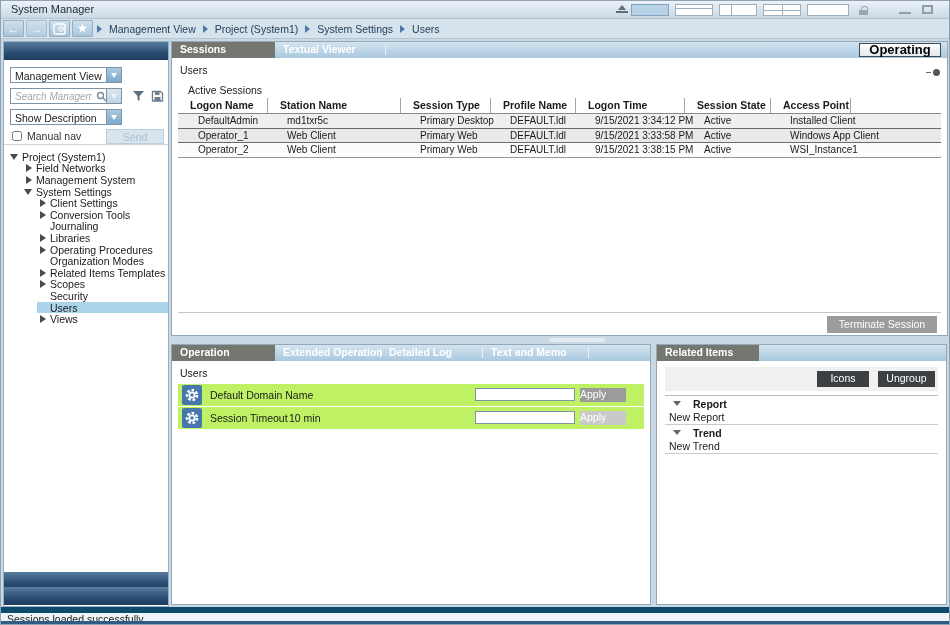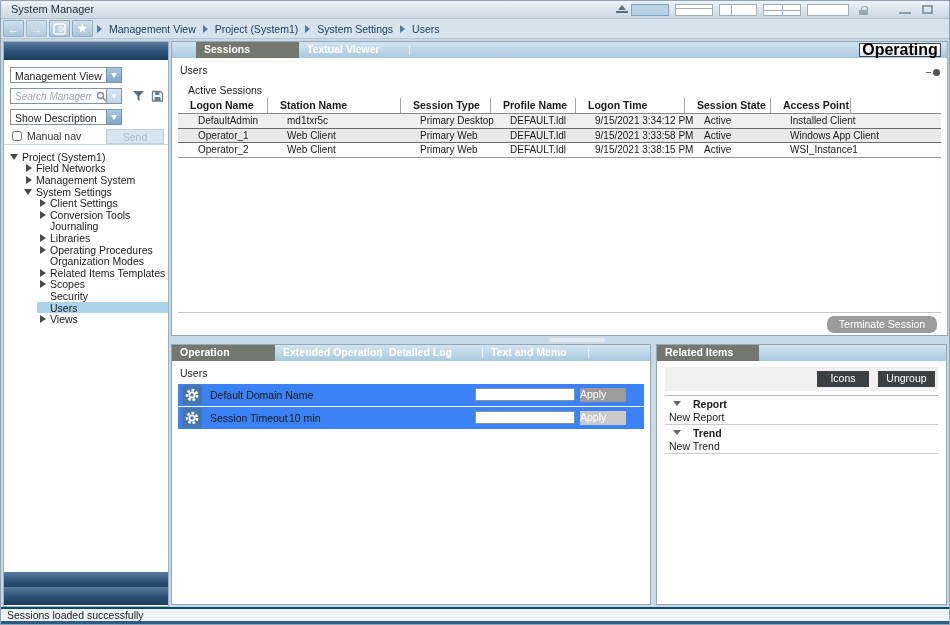--- a/index.html
+++ b/index.html
@@ -78,64 +78,64 @@
   .arr.exp::before { content:''; position:absolute; left:0; top:2px;
        border-left:4px solid transparent; border-right:4px solid transparent; border-top:6px solid #4a4a4a; }
   .arr.col::before { content:''; position:absolute; left:2px; top:1px;
        border-top:4px solid transparent; border-bottom:4px solid transparent; border-left:6px solid #4a4a4a; }
   .trow.sel { background:linear-gradient(to right, #fff 33px, #abd3ea 33px); }
   .sb-bar { position:absolute; left:0; right:0; height:14px; cursor:pointer; }
   #bar-recent { bottom:16px; } #bar-sysbrowser { bottom:1px; }
 
   
   #statusbar { position:absolute; left:0; top:606px; width:100%; height:14px; background:#eef3f8;
-               border-top:2px solid #0c4a6e; font-size:10.5px; color:#222; line-height:13px; padding-left:6px; }
+               border-top:6px solid #0c4a6e; font-size:10.5px; color:#222; line-height:13px; padding-left:6px; }
   #bottom-strip { position:absolute; left:0; top:620px; width:100%; height:5px; background:#2d5c84; }
 
   
   .pane { position:absolute; background:#fff; border:1px solid #96a8b6; }
   .tabstrip { height:16px; display:flex; background:linear-gradient(#d3e4f0,#a9c8de); }
   .tab { height:16px; line-height:15px; color:#fff; font-weight:bold; font-size:10.5px;
          padding:0 8px; white-space:nowrap; cursor:pointer; }
   .tab.active { background:#73776f; }
   .tabsep { width:1px; height:10px; background:#eaf2f8; margin-top:3px; flex:none; }
 
   
   #sessions-pane { left:170px; top:40px; width:777px; height:295px; }
   #operating-btn { position:absolute; right:6px; top:1px; width:82px; height:14px;
        background:linear-gradient(#ffffff,#e2e9ee); border:1px solid #3c4a55; color:#000;
-       font-weight:bold; font-size:16px; text-align:center; line-height:12px; cursor:pointer; }
+       font-weight:bold; font-size:13px; text-align:center; line-height:12px; cursor:pointer; }
   .obj-label { position:absolute; left:8px; top:22px; font-size:10.5px; color:#1a1a1a; }
   #active-sessions-label { position:absolute; left:16px; top:42px; font-size:10.5px; }
   #split-handle { position:absolute; right:7px; top:27px; width:14px; height:7px; cursor:pointer; }
   #split-handle .ln { position:absolute; left:0; top:3px; width:5px; height:1px; background:#666; }
   #split-handle .dt { position:absolute; right:0; top:0; width:7px; height:7px; border-radius:50%; background:#555; }
   #sess-table { position:absolute; left:6px; right:6px; top:56px; }
   .hrow { display:flex; height:16px; border-bottom:1px solid #8a8a8a; }
   .hcell { font-weight:bold; font-size:10.5px; line-height:15px; padding-left:12px; white-space:nowrap; cursor:pointer; }
   .hcell + .hcell { border-left:1px solid #a5a5a5; }
   .drow { display:flex; height:14px; line-height:14px; font-size:10px; cursor:pointer; }
   .drow:first-of-type { margin-top:4px; }
   .cell { padding-left:20px; white-space:nowrap; overflow:visible; }
   .c0{width:89px;} .c1{width:93px;} .c2{width:90px;margin-left:40px;} .c3{width:85px;} .c4{width:109px;} .c5{width:86px;} .c6{width:80px;} .c7{flex:1;}
   .r-a { background:#efefef; }
   .r-sel { background:#e9e9e9; border-top:1px solid #6a6a6a; border-bottom:1px solid #6a6a6a; height:15px; }
   .r-b { background:#fcfcfc; border-bottom:1px solid #979797; height:15px; }
   #table-footline { position:absolute; left:6px; right:6px; top:270px; border-top:1px solid #c6c6c6; }
   #terminate-btn { position:absolute; right:10px; top:274px; width:110px; height:17px; background:#9c9c9c;
-       color:#fff; font-size:10.5px; text-align:center; line-height:16px; cursor:pointer;border-radius:7px; }
+       color:#fff; font-size:10.5px; text-align:center; line-height:16px; cursor:pointer; }
 
   
   #h-divider { position:absolute; left:548px; top:337px; width:56px; height:4px; background:#e2ebf2;
                border-radius:2px; cursor:row-resize; }
 
   
   #operation-pane { left:170px; top:343px; width:480px; height:261px; }
   #prop-rows { position:absolute; left:6px; right:6px; top:39px; }
-  .prow { position:relative; height:22px; background:#3b82f6; margin-bottom:1px; }
+  .prow { position:relative; height:22px; background:#bef264; margin-bottom:1px; }
   .gear { position:absolute; left:4px; top:1px; width:20px; height:20px; background:#4577ad; border-radius:2px;
           display:flex; align-items:center; justify-content:center; }
   .pname { position:absolute; left:32px; top:0; line-height:22px; font-size:10.5px; }
   .pval  { position:absolute; left:111px; top:0; line-height:22px; font-size:10.5px; }
   .pinput { position:absolute; left:297px; top:4px; width:100px; height:13px; border:1px solid #7f93a2;
             font-size:10px; font-family:"Liberation Sans",sans-serif; }
   .applyb { position:absolute; left:402px; top:4px; width:46px; height:14px; color:#fff; font-size:10.5px;
             line-height:13px; cursor:pointer; }
   .apply-on { background:#9b9b9b; } .apply-off { background:#c9c9c9; }
 
@@ -304,21 +304,21 @@
           <span>Views</span>
         </div>
     </div>
 
     <div class="hdr-bar sb-bar" id="bar-recent">Recently Viewed</div>
     <div class="hdr-bar sb-bar" id="bar-sysbrowser">System Browser</div>
   </div>
 
   <div class="pane" id="sessions-pane">
     <div class="tabstrip">
-      <span class="tab active" style="width:103px;margin-left:24px;">Sessions</span>
+      <span class="tab active" style="width:103px;">Sessions</span>
       <span class="tab" style="width:110px;">Textual Viewer</span>
       <span class="tabsep"></span>
     </div>
     <span id="operating-btn">Operating</span>
     <span class="obj-label">Users</span>
     <span id="active-sessions-label">Active Sessions</span>
     <span id="split-handle">
         <span class="ln"></span>
         <span class="dt"></span>
       </span>

